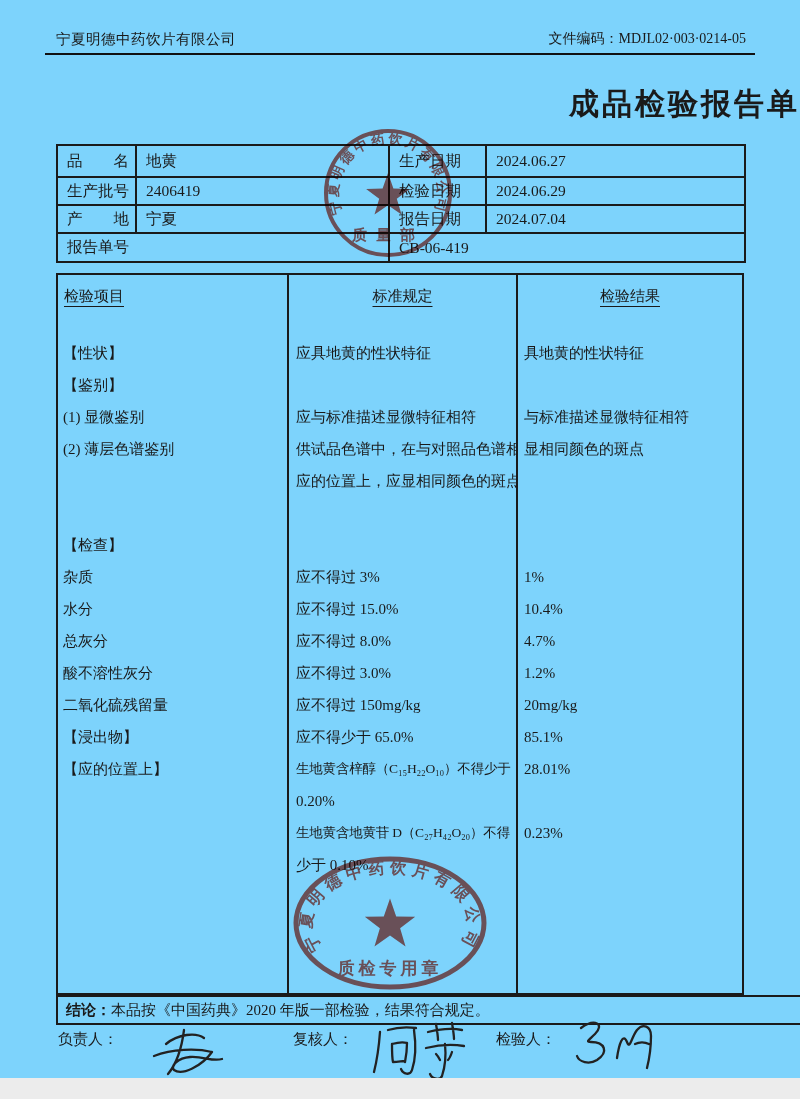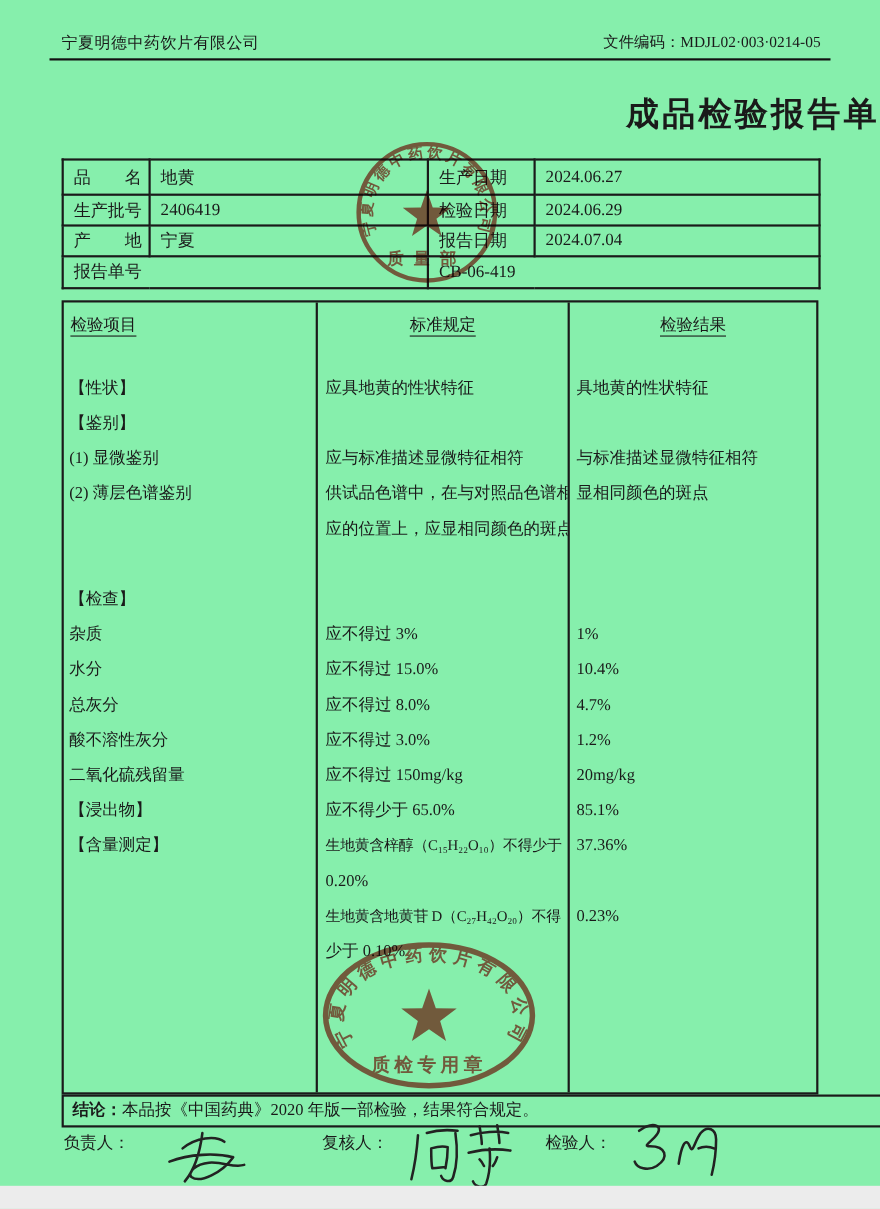--- a/index.html
+++ b/index.html
@@ -1,17 +1,17 @@
 <!DOCTYPE html>
 <html style="--stamp-red: #cf443c;"><head>
 <meta charset="utf-8">
 <style>
   html,body{margin:0;padding:0;background:#fff;}
   .page{
-    position:relative;width:800px;height:1099px;background:#86efac;overflow:hidden;
+    position:relative;width:800px;height:1099px;background:#7dd3fc;overflow:hidden;
     font-family:"Liberation Serif","DejaVu Serif",serif;color:#1a1a1a;
   }
   
   .hdr-company{position:absolute;left:56px;top:30px;font-size:14.5px;letter-spacing:.5px;}
   .hdr-code{position:absolute;right:54px;top:30px;font-size:14px;}
   .hdr-rule{position:absolute;left:45px;right:45px;top:53px;height:2px;background:#111;}
   .title{position:absolute;left:0;top:84px;width:100%;margin:0;text-align:right;
          font-size:30px;font-weight:700;letter-spacing:3px;}
   
   table.info{position:absolute;left:56px;top:144px;width:688px;border-collapse:collapse;
@@ -109,21 +109,21 @@
       <div class="mline">(2) 薄层色谱鉴别</div>
       <div class="mline"></div>
       <div class="mline"></div>
       <div class="mline">【检查】</div>
       <div class="mline">杂质</div>
       <div class="mline">水分</div>
       <div class="mline">总灰分</div>
       <div class="mline">酸不溶性灰分</div>
       <div class="mline">二氧化硫残留量</div>
       <div class="mline">【浸出物】</div>
-      <div class="mline">【含量测定】</div>
+      <div class="mline">【应的位置上】</div>
       <div class="mline"></div>
       <div class="mline"></div>
       <div class="mline"></div>
     </div>
     <div class="mcol c2">
       <div class="mhead"><span class="u">标准规定</span></div>
       <div class="mline">应具地黄的性状特征</div>
       <div class="mline"></div>
       <div class="mline">应与标准描述显微特征相符</div>
       <div class="mline">供试品色谱中，在与对照品色谱相</div>
@@ -149,21 +149,21 @@
       <div class="mline">显相同颜色的斑点</div>
       <div class="mline"></div>
       <div class="mline"></div>
       <div class="mline"></div>
       <div class="mline">1%</div>
       <div class="mline">10.4%</div>
       <div class="mline">4.7%</div>
       <div class="mline">1.2%</div>
       <div class="mline">20mg/kg</div>
       <div class="mline">85.1%</div>
-      <div class="mline">37.36%</div>
+      <div class="mline">28.01%</div>
       <div class="mline"></div>
       <div class="mline">0.23%</div>
       <div class="mline"></div>
     </div>
   </div>
 
   <div class="concl"><span class="b">结论：</span><span>本品按《中国药典》2020 年版一部检验，结果符合规定。</span></div>
 
   <div class="sig-label" style="left:58px">负责人：</div>
   <div class="sig-label" style="left:293px">复核人：</div>

